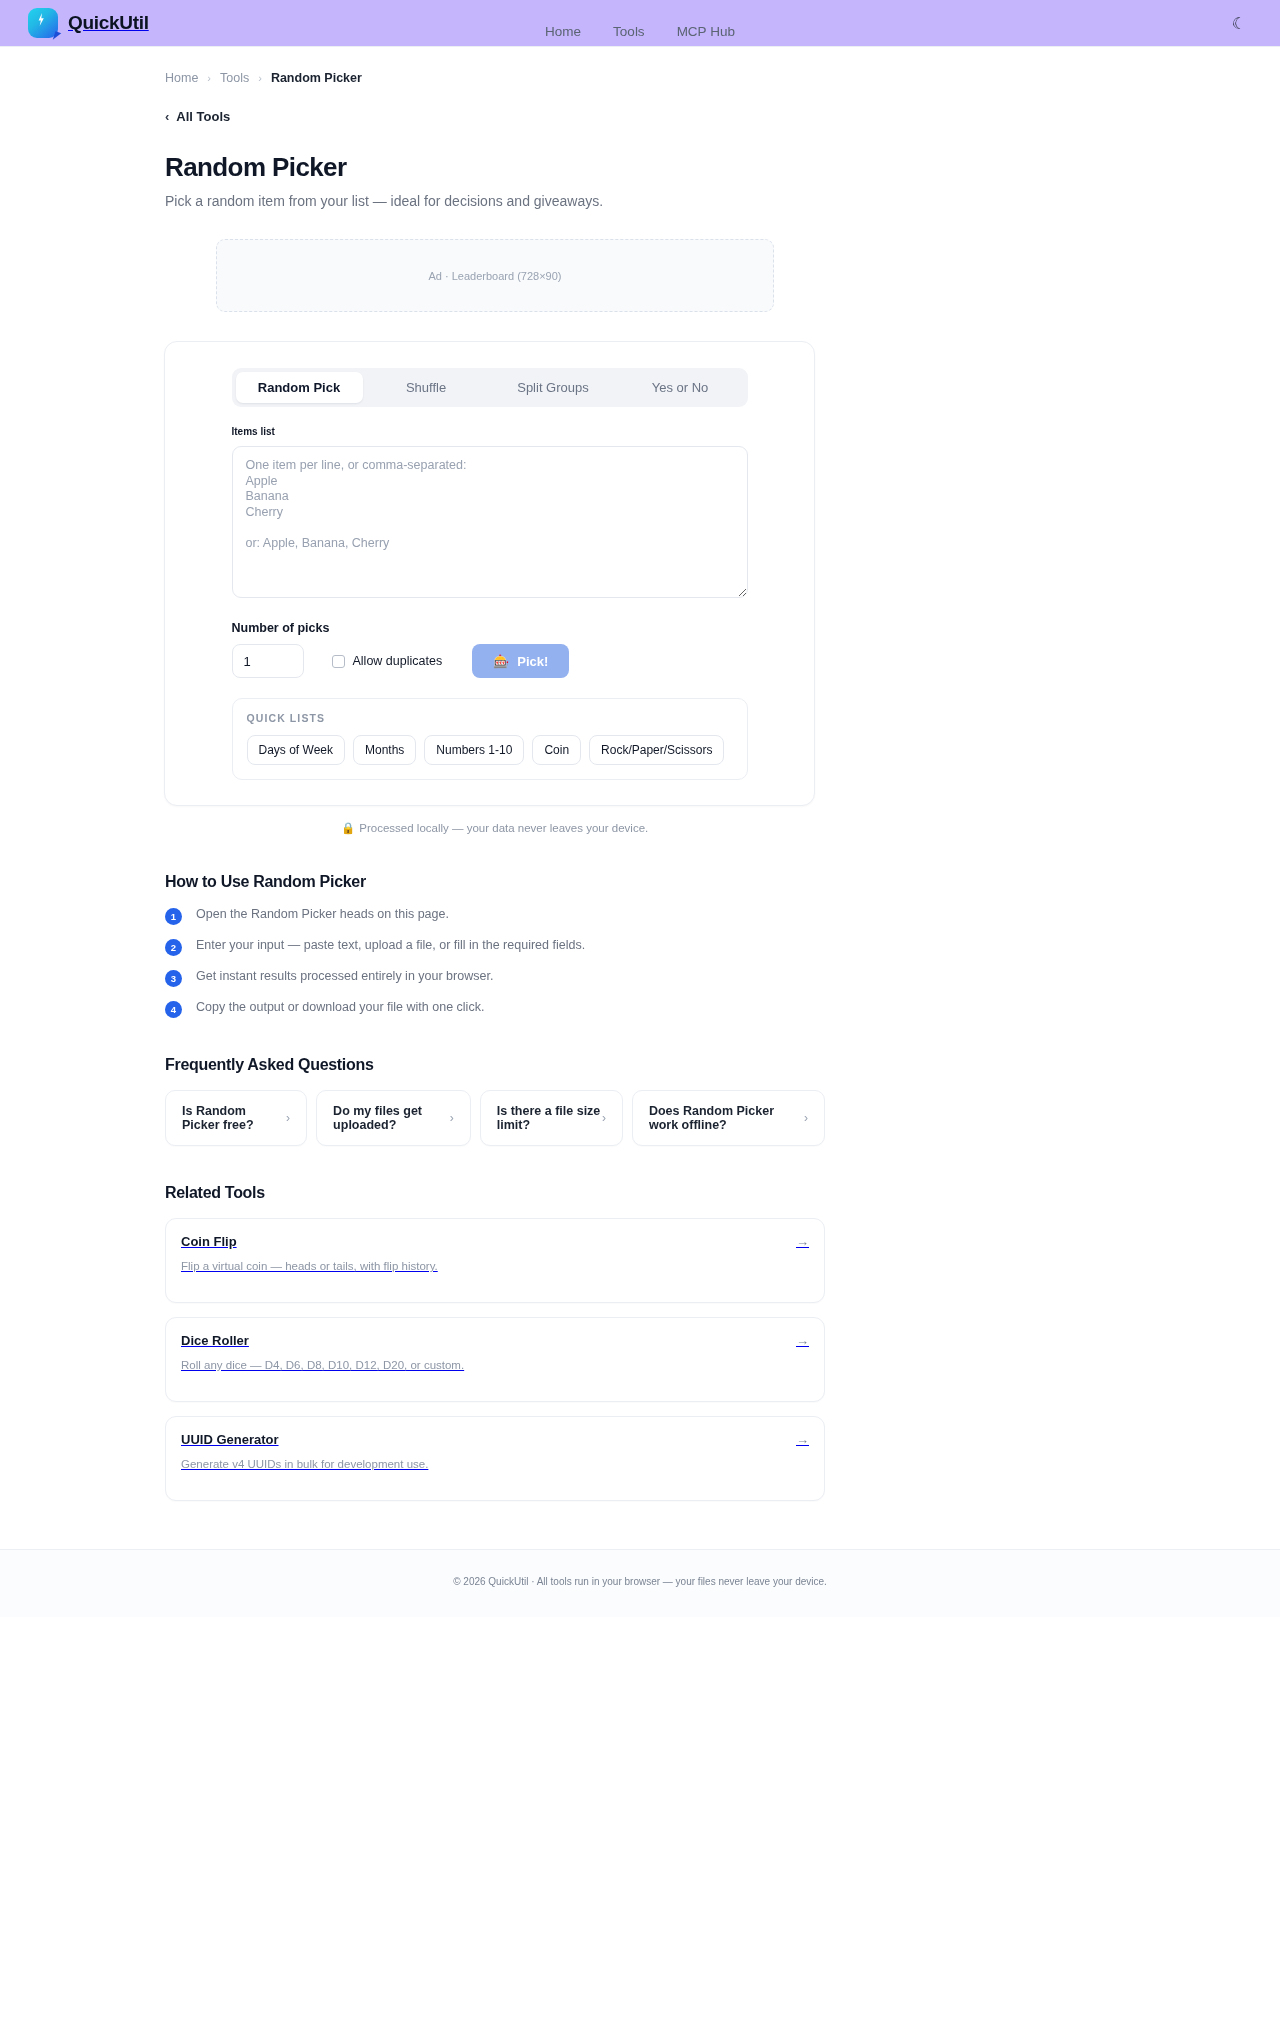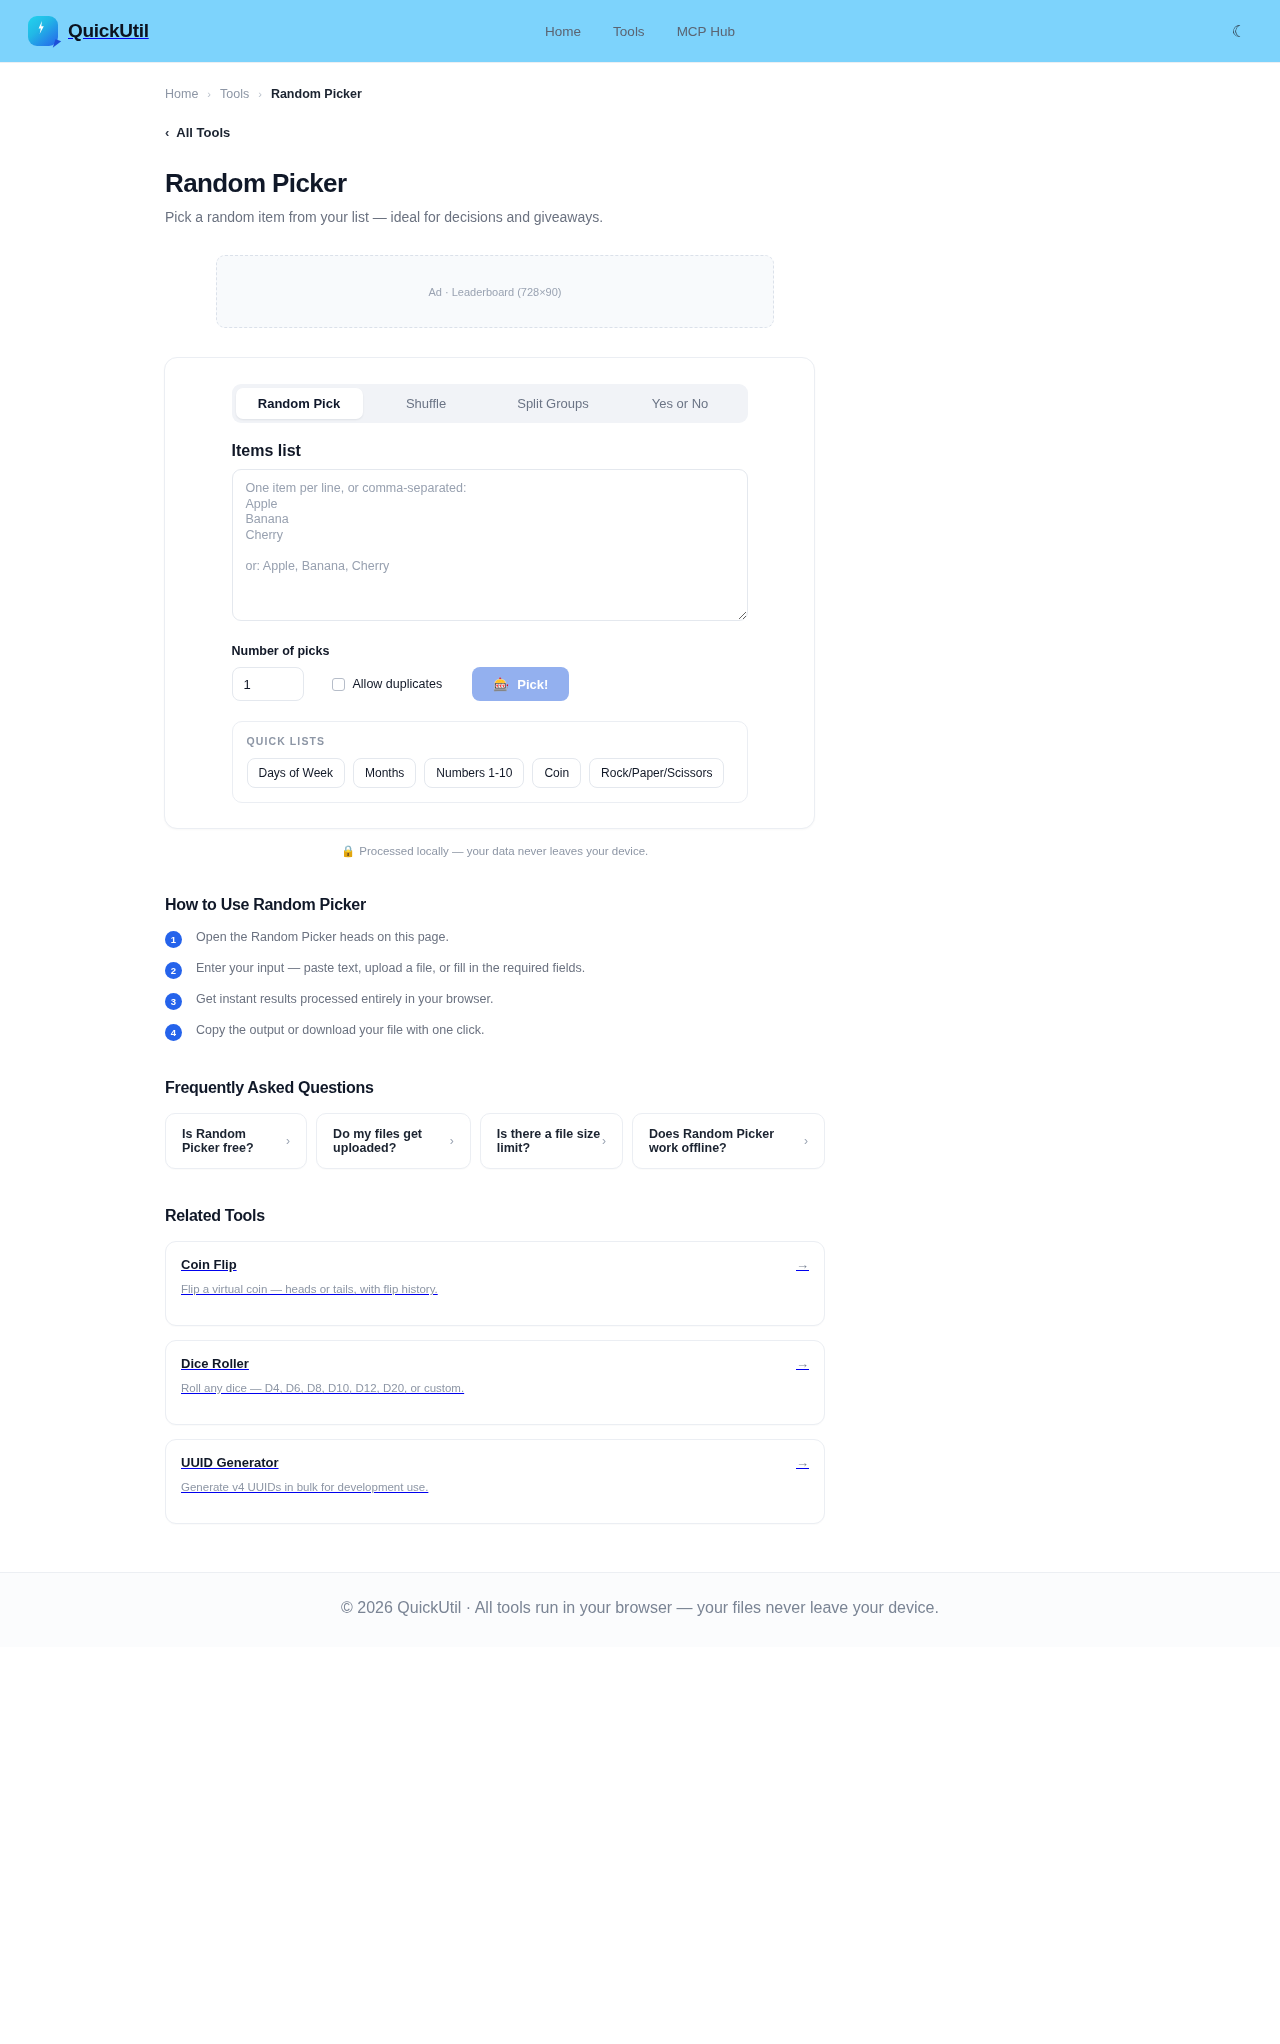--- a/index.html
+++ b/index.html
@@ -7,26 +7,26 @@
     width: 1280px;
     background: #ffffff;
     font-family: "Liberation Sans", sans-serif;
     color: #0f172a;
     -webkit-font-smoothing: antialiased;
   }
   body { width: 1280px; min-height: 2044px; position: relative; }
 
   
   .site-header {
-    height: 63px;
+    height: 47px;
     border-bottom: 1px solid #eceff3;
     display: flex;
     align-items: center;
     padding: 0 28px;
-    background: #7dd3fc;
+    background: #c4b5fd;
     position: relative;
   }
   .brand { display: flex; align-items: center; gap: 10px; }
   .brand-mark {
     width: 30px; height: 30px; border-radius: 9px;
     background: linear-gradient(140deg, #22d3ee 0%, #22b8e6 40%, #2563eb 100%);
     position: relative; display: block;
   }
   .brand-mark::before {
     content: ""; position: absolute; left: 9px; top: 5px;
@@ -109,21 +109,21 @@
     padding: 8px 4px; border-radius: 7px; cursor: pointer;
     border: none; background: transparent;
     font-family: inherit;
   }
   .tab.active {
     background: #ffffff; color: #0f172a; font-weight: 600;
     box-shadow: 0 1px 2px rgba(16,24,40,0.08);
   }
 
   .field-label {
-    margin-top: 19px; font-size: 16px; font-weight: 700; color: #111827;
+    margin-top: 19px; font-size: 10px; font-weight: 700; color: #111827;
   }
   .items-area {
     margin-top: 9px; width: 516px; height: 152px;
     border: 1px solid #e4e8ee; border-radius: 9px;
     padding: 11px 13px; font-size: 12.5px; line-height: 1.25;
     color: #98a1b0; resize: vertical; font-family: inherit;
     background: #fff; outline: none;
   }
   .items-area::placeholder { color: #98a1b0; }
 
@@ -202,21 +202,21 @@
   .rel-head { display: flex; align-items: center; justify-content: space-between; }
   .rel-name { font-size: 13px; font-weight: 700; color: #101828; }
   .rel-arrow { font-size: 13px; color: #7a8494; }
   .rel-desc { margin-top: 9px; font-size: 11.5px; line-height: 1.45; color: #8d96a5; }
 
   
   .site-footer {
     margin-top: 48px; border-top: 1px solid #eceff3; background: #fbfcfd;
     padding: 26px 0 30px; text-align: center;
   }
-  .footer-text { font-size: 16px; color: #7a8494; }
+  .footer-text { font-size: 10px; color: #7a8494; }
   .footer-links { margin-top: 7px; font-size: 11.5px; color: #7a8494; }
   .footer-links a { color: #6b7280; text-decoration: underline; }
 </style>
 </head>
 <body>
 
 <header class="site-header">
   <a class="brand" href="#">
     <span class="brand-mark"></span>
     <span class="brand-name">QuickUtil</span>

